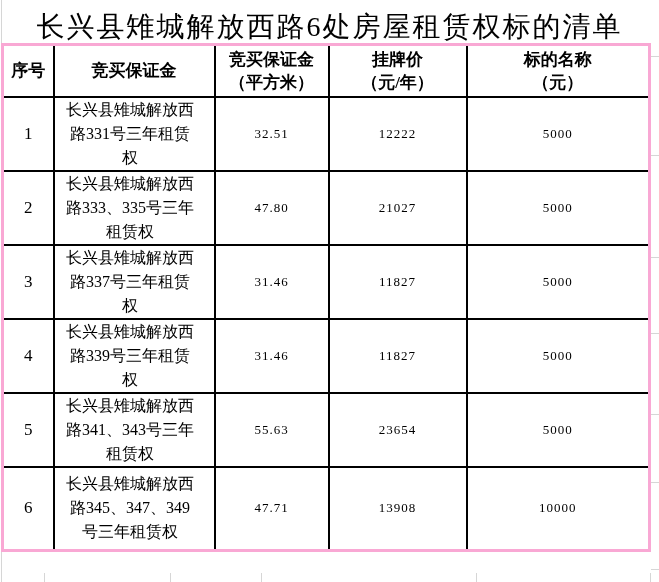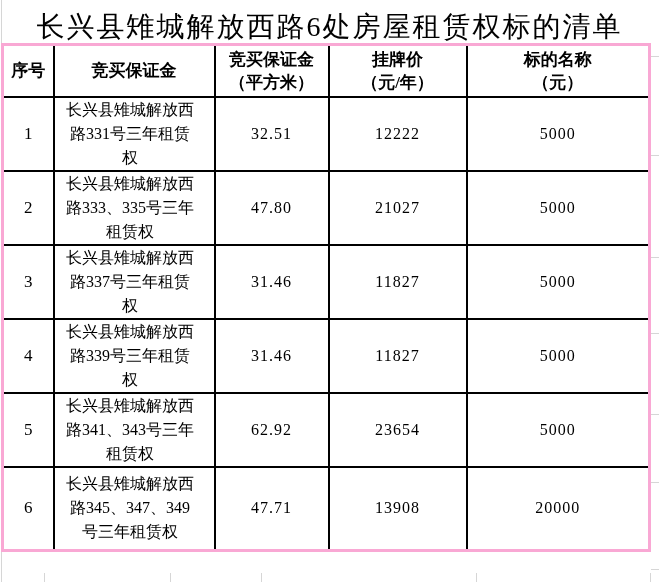--- a/index.html
+++ b/index.html
@@ -61,21 +61,21 @@
     font-size: 16px;
     line-height: 24px;
     border-radius: 26px;
   }
   .name-inner {
     width: 133px;
     margin-left: 9px;
     word-break: break-all;
   }
   td.cell-num {
-    font-size: 16px;
+    font-size: 13px;
     letter-spacing: 1px;
   }
 </style>
 </head>
 <body>
 
 <div class="screen">
 
   <div class="v-gridline" style="left:1px; top:0; height:582px;"></div>
 
@@ -146,32 +146,32 @@
           </td>
         <td class="cell-num">31.46</td>
         <td class="cell-num">11827</td>
         <td class="cell-num">5000</td>
       </tr>
       <tr style="height:70px">
         <td class="cell-no">5</td>
         <td class="cell-name">
             <div class="name-inner">长兴县雉城解放西路341、343号三年租赁权</div>
           </td>
-        <td class="cell-num">62.92</td>
+        <td class="cell-num">55.63</td>
         <td class="cell-num">23654</td>
         <td class="cell-num">5000</td>
       </tr>
       <tr style="height:84px">
         <td class="cell-no">6</td>
         <td class="cell-name">
             <div class="name-inner">长兴县雉城解放西路345、347、349号三年租赁权</div>
           </td>
         <td class="cell-num">47.71</td>
         <td class="cell-num">13908</td>
-        <td class="cell-num">20000</td>
+        <td class="cell-num">10000</td>
       </tr>
     </tbody>
   </table>
 
   <div class="v-gridline" style="left:44px;  top:573px; height:9px;"></div>
   <div class="v-gridline" style="left:170px; top:573px; height:9px;"></div>
   <div class="v-gridline" style="left:261px; top:573px; height:9px;"></div>
   <div class="v-gridline" style="left:476px; top:573px; height:9px;"></div>
   <div class="v-gridline" style="left:650px; top:573px; height:9px;"></div>
 

